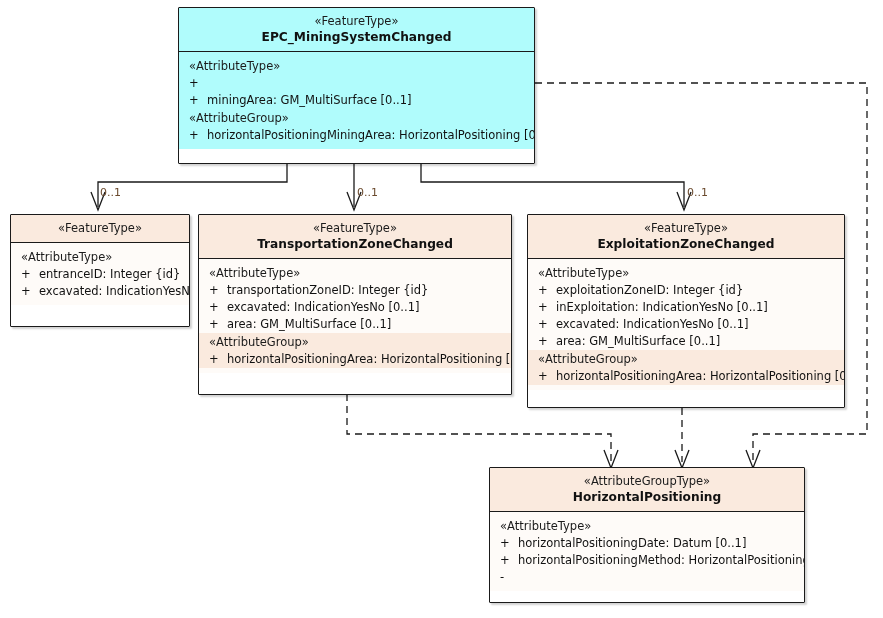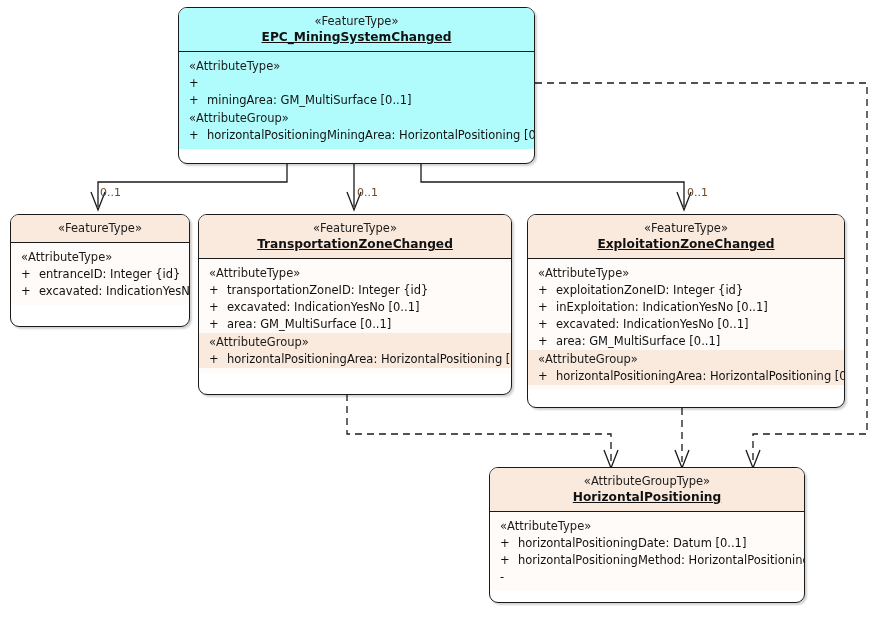--- a/index.html
+++ b/index.html
@@ -26,21 +26,21 @@
     width: 883px;
     height: 618px;
     pointer-events: none;
   }
 
   
   .uml-box {
     position: absolute;
     box-sizing: border-box;
     border: 1.4px solid #1a1a1a;
-    border-radius: 9px;
+    border-radius: 1px;
     box-shadow: 2px 2px 2px rgba(0,0,0,0.18);
     overflow: hidden;
   }
   .uml-head {
     box-sizing: border-box;
     text-align: center;
     padding: 6px 4px 6px 4px;
     border-bottom: 1.4px solid #1a1a1a;
   }
   .stereo {
@@ -48,21 +48,20 @@
     color: #1b1b1b;
     line-height: 15px;
     white-space: nowrap;
   }
   .cls-name {
     font-size: 12.2px;
     font-weight: bold;
     color: #111;
     line-height: 16px;
     white-space: nowrap;
-    text-decoration: underline;
   }
   .uml-body {
     box-sizing: border-box;
     padding: 5px 0 5px 0;
   }
   .sect-label {
     font-size: 11.5px;
     color: #1b1b1b;
     padding: 1px 0 1px 10px;
     line-height: 16px;

